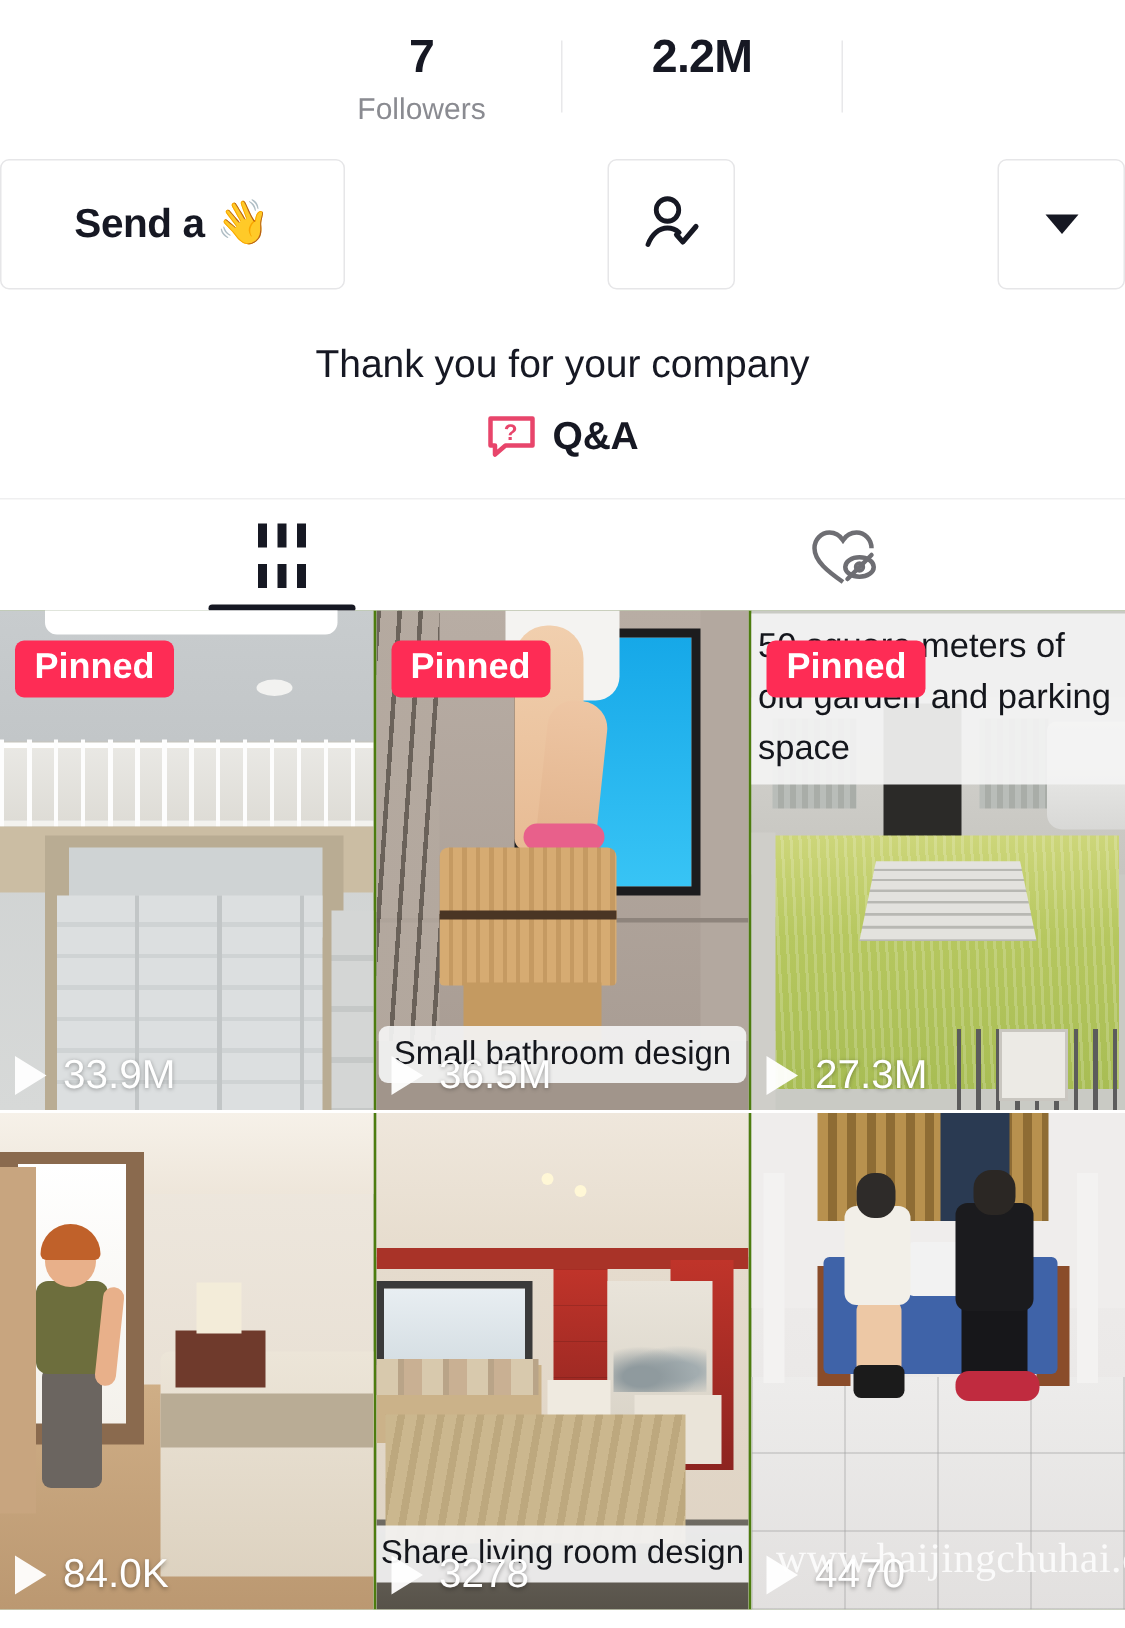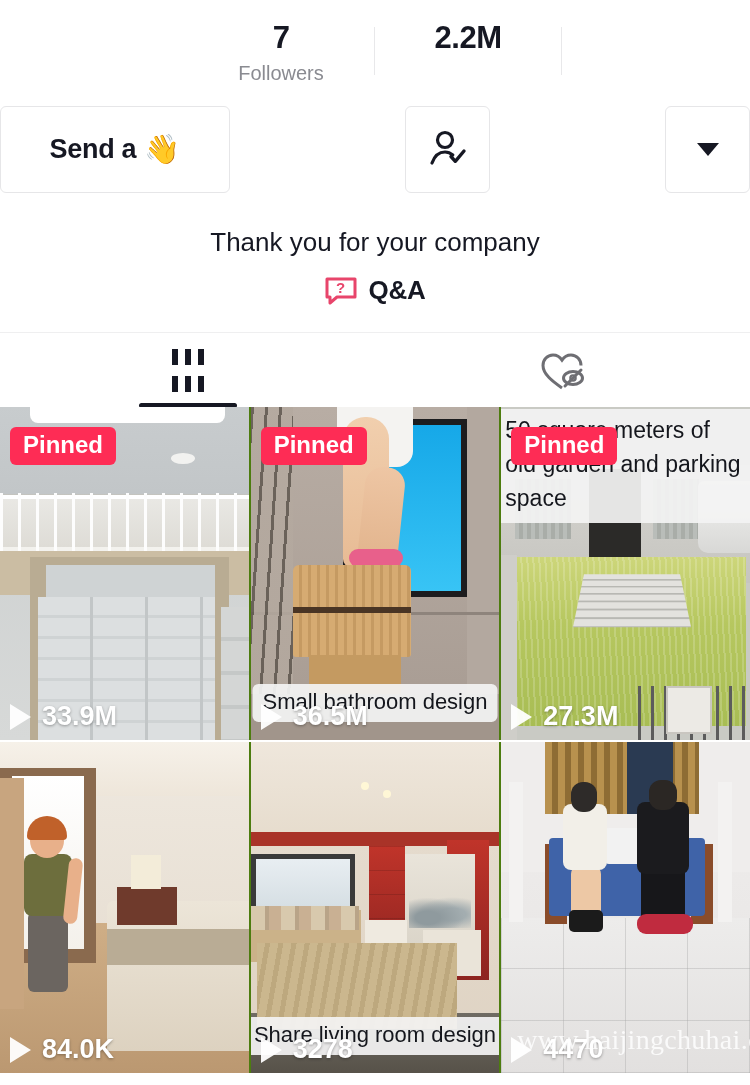--- a/index.html
+++ b/index.html
@@ -106,21 +106,21 @@
     position: absolute; bottom: 8px; left: 10px;
     display: flex; align-items: center; gap: 11px; z-index: 5;
   }
   .play-tri {
     width: 0; height: 0;
     border-top: 13px solid transparent;
     border-bottom: 13px solid transparent;
     border-left: 21px solid rgba(255,255,255,0.95);
   }
   .views-count {
-    color: #fff; font-size: 27px; font-weight: 700;
+    color: #fff; font-size: 27px; font-weight: 400;
     text-shadow: 0 1px 3px rgba(0,0,0,.35);
   }
   .cap {
     position: absolute; z-index: 4;
     background: rgba(243,243,243,0.93); color: #14161c;
     font-size: 22px; line-height: 30px; font-weight: 400;
     border-radius: 6px; padding: 3px 10px 5px; white-space: nowrap;
   }
   .cap-bottom { bottom: 18px; left: 50%; transform: translateX(-50%); }
   .cap-top-wide {

